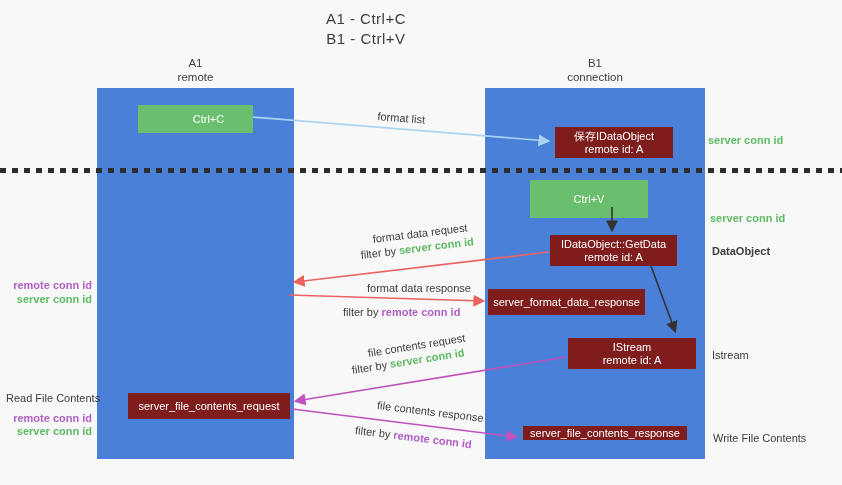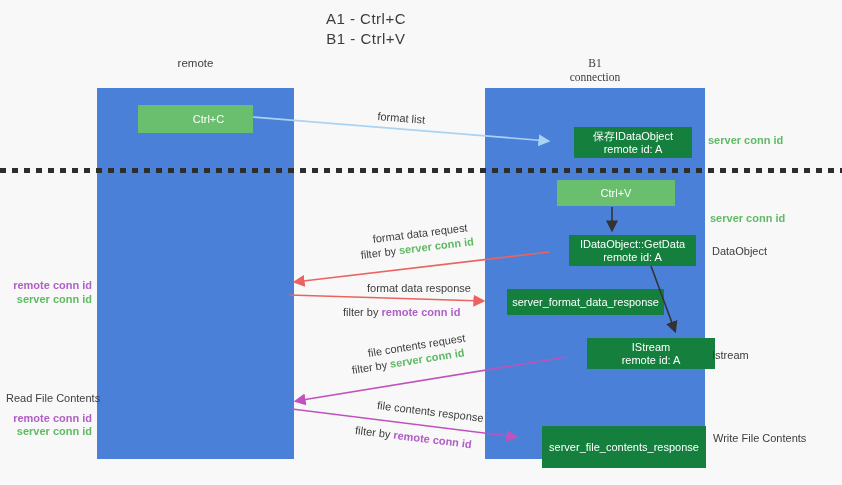--- a/index.html
+++ b/index.html
@@ -6,43 +6,43 @@
   html,body { background:#f8f8f8; }
   body { font-family:"Liberation Sans", sans-serif; }
   .canvas { position:relative; width:842px; height:485px; background:#f8f8f8; overflow:hidden; }
   .abs { position:absolute; }
 
   .title { left:0; top:9px; width:732px; text-align:center; color:#3c3c3c;
            font-size:15px; line-height:20px; letter-spacing:0.5px; }
 
   .lane-header { top:56px; text-align:center; color:#3e3e3e; font-size:11.5px; line-height:14px; }
   .lane-header.left  { left:97px;  width:197px; }
-  .lane-header.right { left:485px; width:220px;font-family:Liberation Serif, serif; }
+  .lane-header.right { left:485px; width:220px; }
 
   .lane { top:88px; height:371px; background:#4a80d8; z-index:1; }
   .lane.left  { left:97px;  width:197px; }
   .lane.right { left:485px; width:220px; }
 
   .dotted { left:0; top:168px; width:842px; height:5px; z-index:2;
             background:repeating-linear-gradient(to right,#2d2d2d 0 6px, transparent 6px 12px); }
 
   .node { z-index:3; display:flex; flex-direction:column; align-items:center; justify-content:center;
           color:#ffffff; font-size:11px; line-height:13px; text-align:center; }
   .node.green  { background:#69bf6e; }
-  .node.orange { background:#15803d;margin-left:19px; }
+  .node.orange { background:#7f1d1d; }
 
   .n-ctrlc   { left:138px; top:105px; width:115px; height:28px;padding-left:26px; }
   .n-save    { left:555px; top:127px; width:118px; height:31px; }
-  .n-ctrlv   { left:557px; top:180px; width:118px; height:26px; }
+  .n-ctrlv   { left:530px; top:180px; width:118px; height:38px; }
   .n-getdata { left:550px; top:235px; width:127px; height:31px; }
   .n-freq    { left:128px; top:276px; width:158px; height:28px; }
   .n-fresp   { left:488px; top:289px; width:157px; height:26px;justify-content:center; }
   .n-istream { left:568px; top:338px; width:128px; height:31px; }
   .n-creq    { left:128px; top:393px; width:162px; height:26px; }
-  .n-cresp   { left:523px; top:426px; width:164px; height:42px; }
+  .n-cresp   { left:523px; top:426px; width:164px; height:14px; }
 
   svg.overlay { position:absolute; left:0; top:0; z-index:4; pointer-events:none; }
 
   .lbl { z-index:5; font-size:11px; color:#3d3d3d; white-space:nowrap; transform-origin:left top; }
   .lbl .green  { color:#5fba64; font-weight:bold; }
   .lbl .purple { color:#b05fc5; font-weight:bold; }
 
   .side-green  { color:#5fba64; font-weight:bold; font-size:11px; white-space:nowrap; z-index:5; }
   .side-purple { color:#b05fc5; font-weight:bold; font-size:11px; white-space:nowrap; z-index:5; }
   .side-dark   { color:#3d3d3d; font-size:11px; white-space:nowrap; z-index:5; }
@@ -53,20 +53,21 @@
 <body>
 
 <div class="canvas">
 
   <div class="abs title">
     <div>A1 - Ctrl+C</div>
     <div>B1 - Ctrl+V</div>
   </div>
 
   <div class="abs lane-header left">
+    <div>A1</div>
     <div>remote</div>
   </div>
   <div class="abs lane-header right">
     <div>B1</div>
     <div>connection</div>
   </div>
 
   <div class="abs lane left"></div>
   <div class="abs lane right"></div>
 
@@ -85,20 +86,23 @@
   <div class="abs node orange n-getdata">
     <span>IDataObject::GetData</span>
     <span>remote id: A</span>
   </div>
   <div class="abs node orange n-fresp">
     <span>server_format_data_response</span>
   </div>
   <div class="abs node orange n-istream">
     <span>IStream</span>
     <span>remote id: A</span>
+  </div>
+  <div class="abs node orange n-creq">
+    <span>server_file_contents_request</span>
   </div>
   <div class="abs node orange n-cresp">
     <span>server_file_contents_response</span>
   </div>
 
   <svg class="overlay" width="842" height="485" viewBox="0 0 842 485">
     <defs>
       <marker id="m-blue" viewBox="0 0 10 10" refX="8" refY="5" markerWidth="7.5" markerHeight="7.5" orient="auto">
         <path d="M0,0 L10,5 L0,10 z" fill="#a9d3f1"></path>
       </marker>
@@ -138,21 +142,21 @@
     <span>filter by </span><span class="green">server conn id</span>
   </div>
 
   <div class="abs lbl" style="left:378px; top:399px; transform:rotate(7deg);">file contents response</div>
   <div class="abs lbl" style="left:356px; top:424px; transform:rotate(7deg);">
     <span>filter by </span><span class="purple">remote conn id</span>
   </div>
 
   <div class="abs side-green" style="left:708px; top:134px;">server conn id</div>
   <div class="abs side-green" style="left:710px; top:212px;">server conn id</div>
-  <div class="abs side-dark" style="left:712px; top:245px;">DataObject</div>
+  <div class="abs side-dark" style="left:712px; top:245px;font-weight:bold;">DataObject</div>
   <div class="abs side-dark" style="left:712px; top:349px;">Istream</div>
   <div class="abs side-dark" style="left:713px; top:432px;">Write File Contents</div>
 
   <div class="abs left-block" style="top:279px;">
     <div class="side-purple">remote conn id</div>
     <div class="side-green">server conn id</div>
   </div>
   <div class="abs left-block" style="top:392px;padding-left:6px;">
     <div class="side-dark" style="margin-bottom:6px;">Read File Contents</div>
     <div class="side-purple">remote conn id</div>

